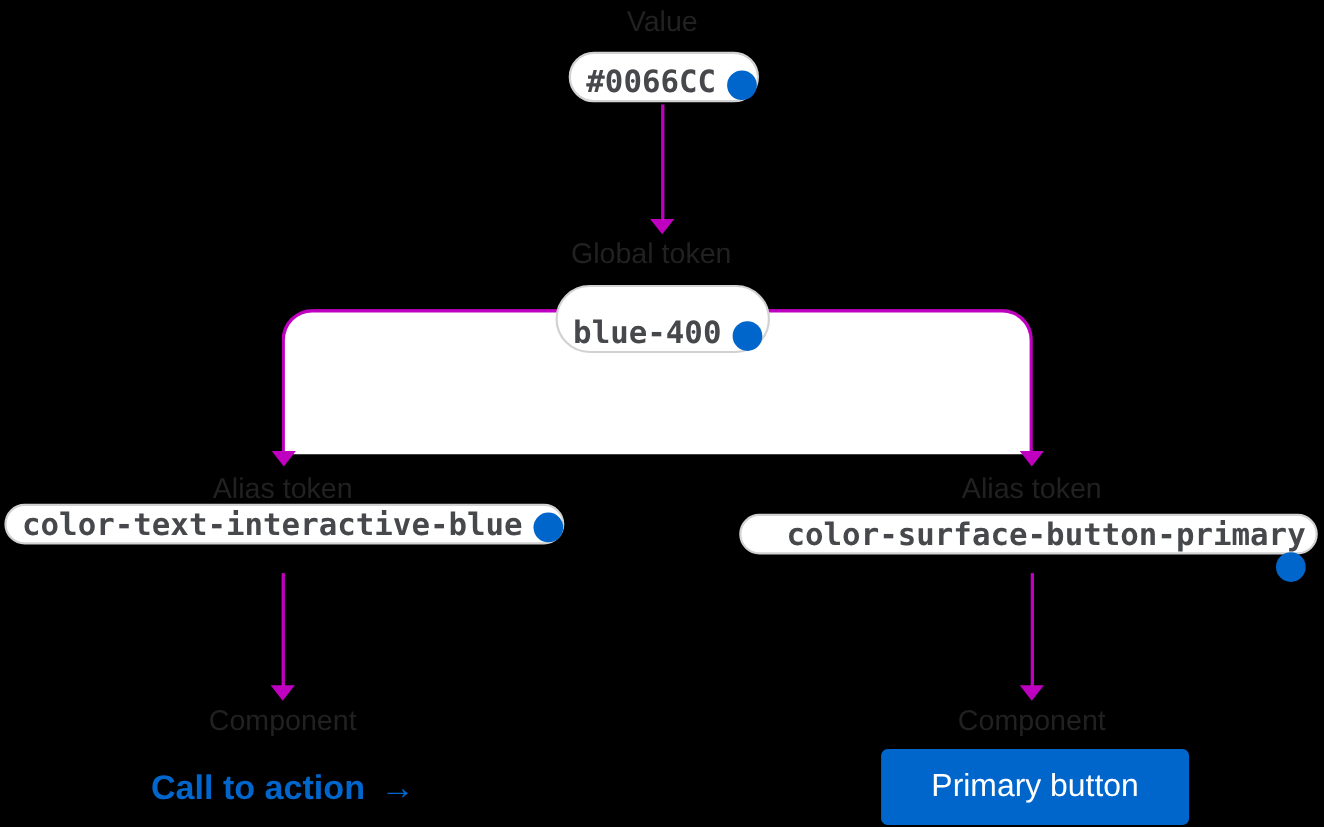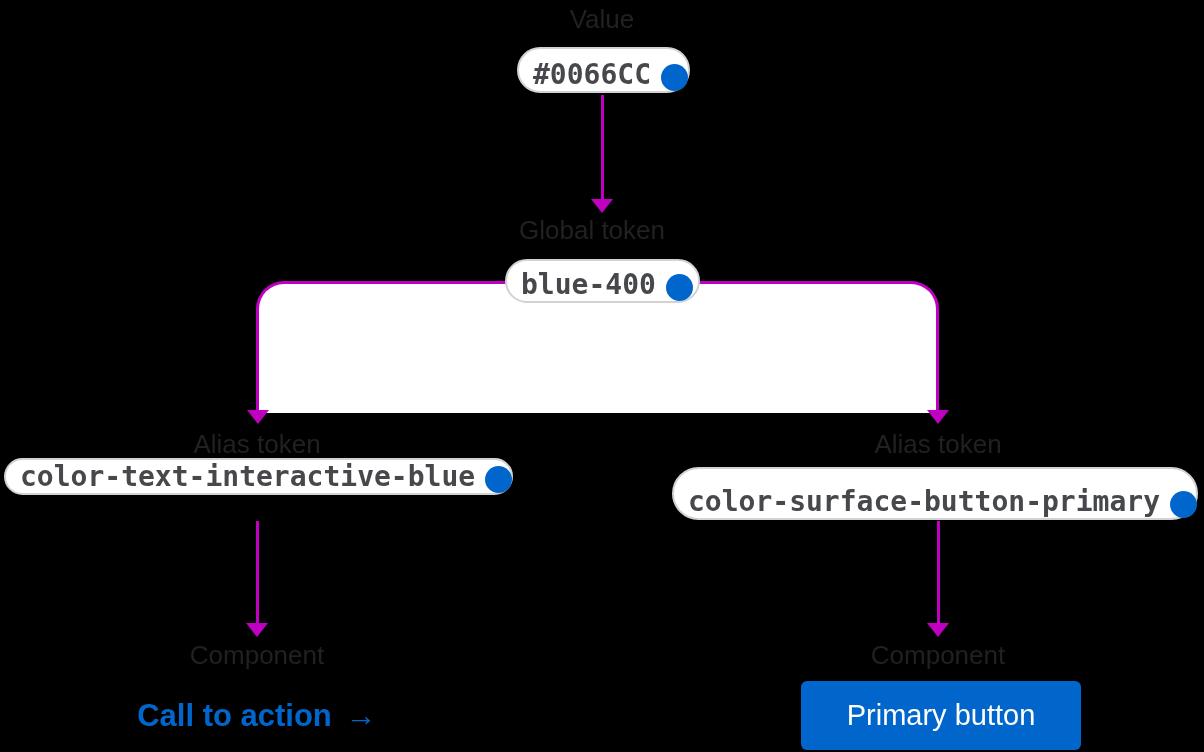--- a/index.html
+++ b/index.html
@@ -132,34 +132,34 @@
     <span class="shaft"></span>
     <span class="ahead"></span>
   </div>
 
   <div class="lvl-label" style="left:592px;top:215px;">Global token</div>
 
   <div class="branch"></div>
   <span class="branch-head" style="left:257.5px;top:410px;"></span>
   <span class="branch-head" style="left:937.5px;top:410px;"></span>
 
-  <div class="pill" style="left:505px;top:259px;width:195px;height:44px;">
+  <div class="pill" style="left:505px;top:259px;width:195px;height:62px;">
     <span class="mono">blue-400</span>
     <span class="dot"></span>
   </div>
 
   <div class="lvl-label" style="left:257px;top:429px;">Alias token</div>
   <div class="lvl-label" style="left:938px;top:429px;">Alias token</div>
 
   <div class="pill" style="left:4px;top:458px;width:509px;height:37px;">
     <span class="mono">color-text-interactive-blue</span>
     <span class="dot"></span>
   </div>
 
-  <div class="pill" style="left:672px;top:467px;width:526px;height:53px;">
+  <div class="pill" style="left:672px;top:467px;width:526px;height:37px;flex-direction:column;">
     <span class="mono">color-surface-button-primary</span>
     <span class="dot"></span>
   </div>
 
   <div class="varrow" style="left:257px;top:521px;height:116px;">
     <span class="shaft"></span>
     <span class="ahead"></span>
   </div>
   <div class="varrow" style="left:938px;top:521px;height:116px;">
     <span class="shaft"></span>

